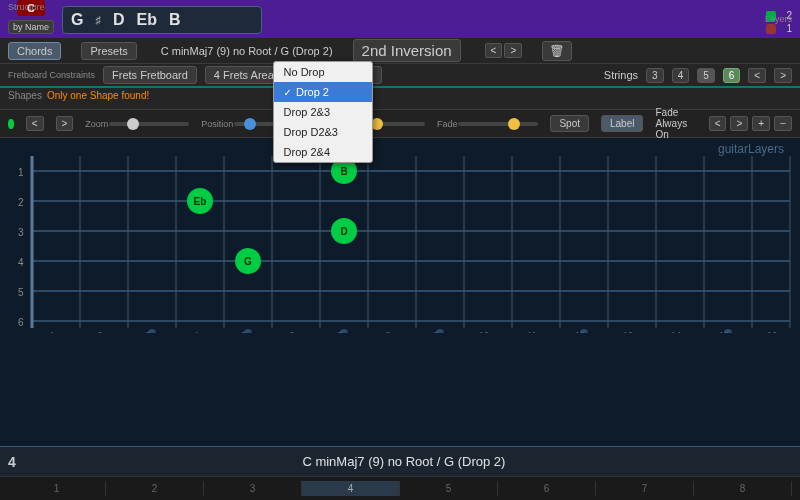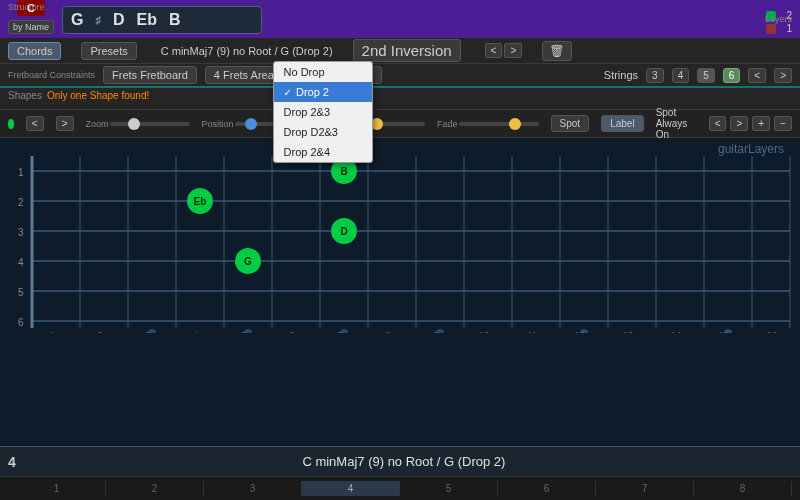--- a/index.html
+++ b/index.html
@@ -495,21 +495,21 @@
 
       <div class="slider-container">
         <span class="slider-label">Fade</span>
         <div class="slider-track">
           <div class="slider-thumb yellow" style="left:70%;"></div>
         </div>
       </div>
 
       <button class="control-btn">Spot</button>
       <button class="control-btn active">Label</button>
-      <span class="root-always-on">Spot Always On</span>
+      <span class="root-always-on">Fade Always On</span>
 
       <div style="margin-left:auto; display:flex; gap:4px; align-items:center;">
         <button class="arrow-btn">&lt;</button>
         <button class="arrow-btn">&gt;</button>
         <button class="arrow-btn">+</button>
         <button class="arrow-btn">−</button>
       </div>
     </div>
   </div>
 

